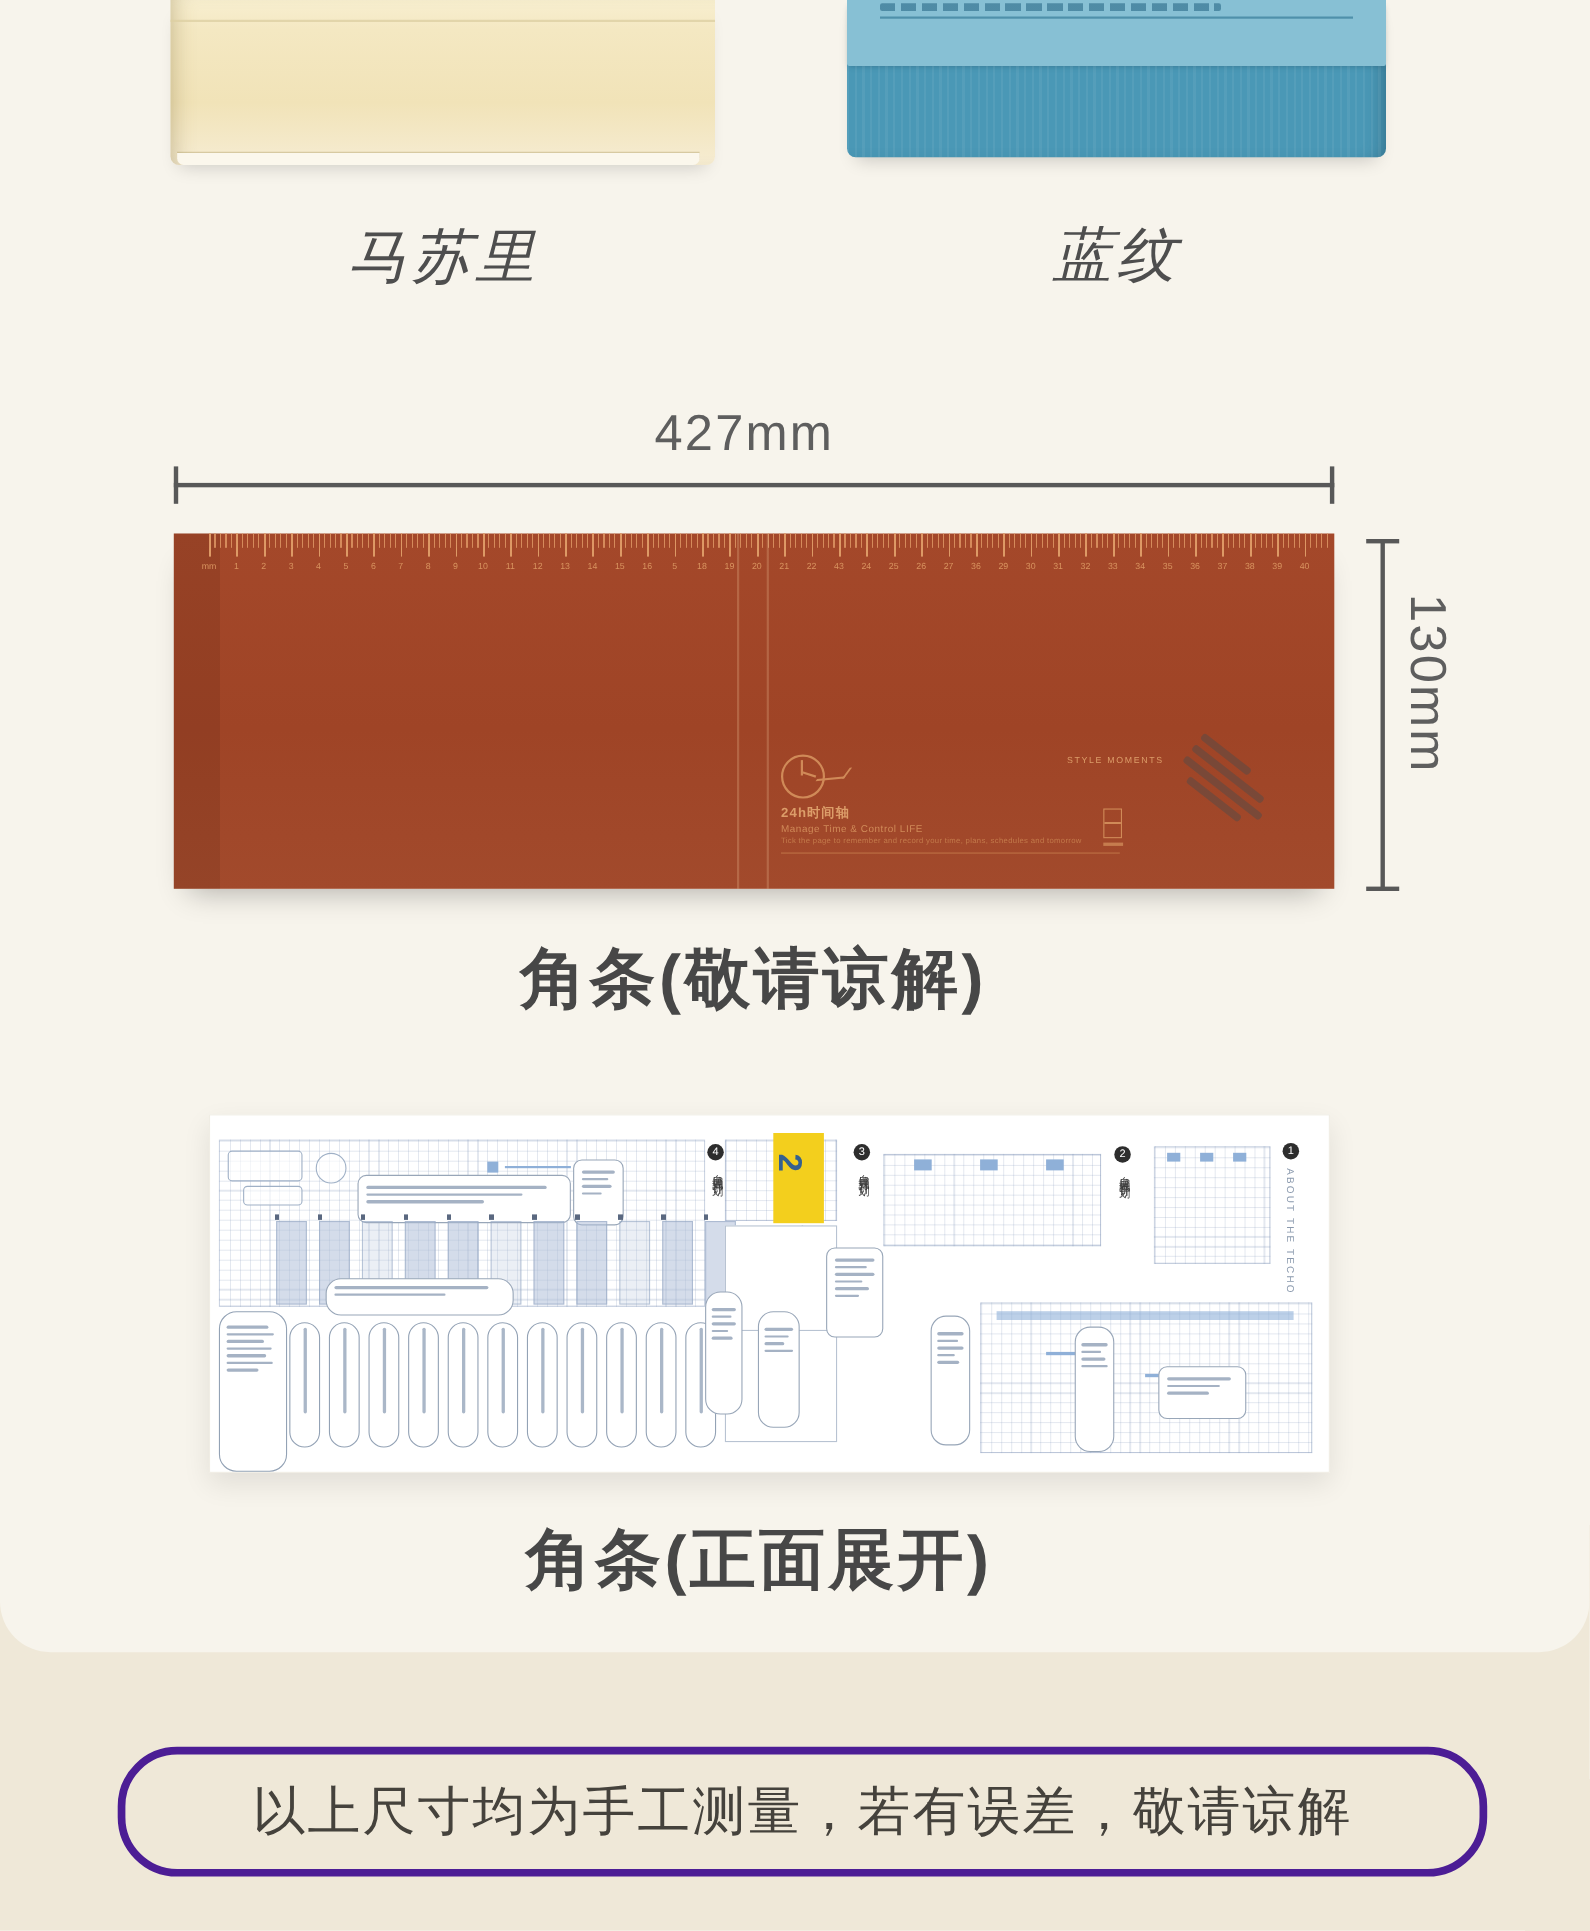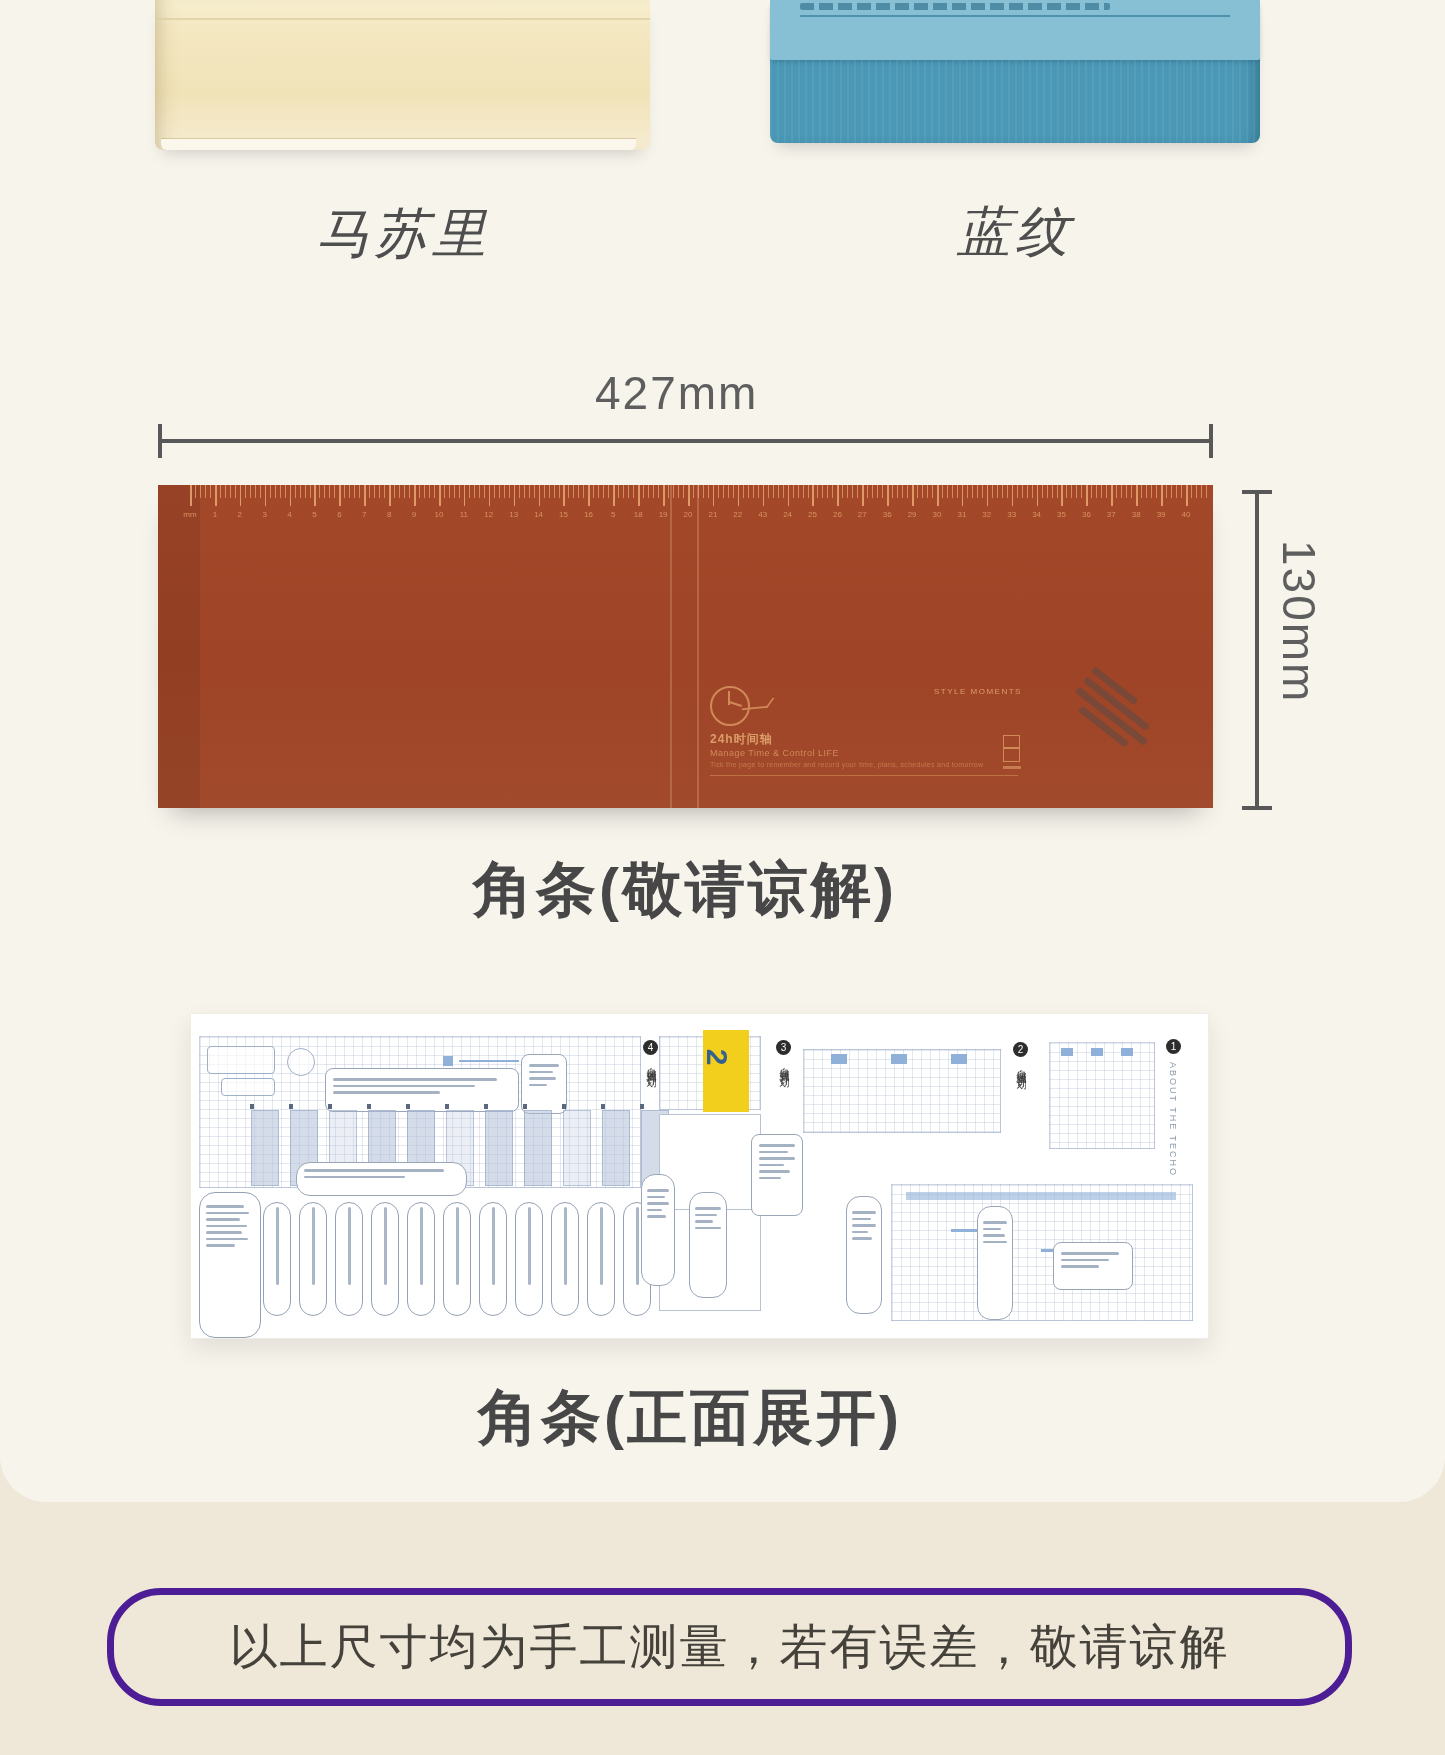--- a/index.html
+++ b/index.html
@@ -47,21 +47,21 @@
   #ruler-numbers span{position:absolute;top:25px;transform:translateX(-50%);font-size:8px;color:#d8935f;}
   .foldline{position:absolute;top:0;width:2px;height:100%;background:rgba(235,185,145,.28);}
   .clock{position:absolute;left:552px;top:201px;width:36px;height:36px;border:2.5px solid #d08a58;border-radius:50%;}
   .clock .hand1{position:absolute;left:16px;top:3px;width:2px;height:14px;background:#d08a58;}
   .clock .hand2{position:absolute;left:17px;top:15px;width:13px;height:2px;background:#d08a58;transform:rotate(18deg);}
   .clock-swoosh{position:absolute;left:588px;top:214px;width:22px;height:8px;border-bottom:2.5px solid #d08a58;border-right:2.5px solid #d08a58;transform:skewX(-40deg) rotate(-6deg);}
   .rp-title{position:absolute;left:552px;top:246px;font-size:12px;font-weight:bold;color:#dc9d69;letter-spacing:1px;}
   .rp-sub{position:absolute;left:552px;top:263px;font-size:9px;color:#d08a58;letter-spacing:.5px;}
   .rp-note{position:absolute;left:552px;top:276px;font-size:7px;color:#c77f4e;opacity:.9;letter-spacing:.3px;}
   .rp-rule{position:absolute;left:552px;top:290px;width:308px;height:1px;background:#c77f4e;opacity:.75;}
-  .rp-brand{position:absolute;left:776px;top:202px;font-size:8px;color:#dc9d69;letter-spacing:1.5px;}
+  .rp-brand{position:absolute;left:812px;top:202px;font-size:8px;color:#dc9d69;letter-spacing:1.5px;}
   .rp-seal{position:absolute;left:845px;top:250px;width:15px;height:25px;border:1.5px solid #d08a58;
     background:linear-gradient(to bottom,transparent 45%,#d08a58 45%,#d08a58 52%,transparent 52%);}
   .rp-seal-cap{position:absolute;left:845px;top:281px;width:18px;height:3px;background:#d08a58;opacity:.8;}
   .watermark{position:absolute;left:905px;top:195px;width:90px;height:85px;opacity:.45;transform:rotate(38deg);}
   .watermark i{display:block;background:#4c4c4c;height:7px;border-radius:3px;margin:6px 0;}
   .caption{width:700px;text-align:center;font-size:60px;font-weight:600;color:#474747;letter-spacing:3px;}
   
   .strip-white{left:190px;top:1013px;width:1017px;height:324px;background:#ffffff;
     box-shadow:0 10px 24px rgba(0,0,0,.09);border:1px solid #f0ede4;}
   .grid{position:absolute;background-color:#fff;border:1px solid rgba(130,150,185,.4);

